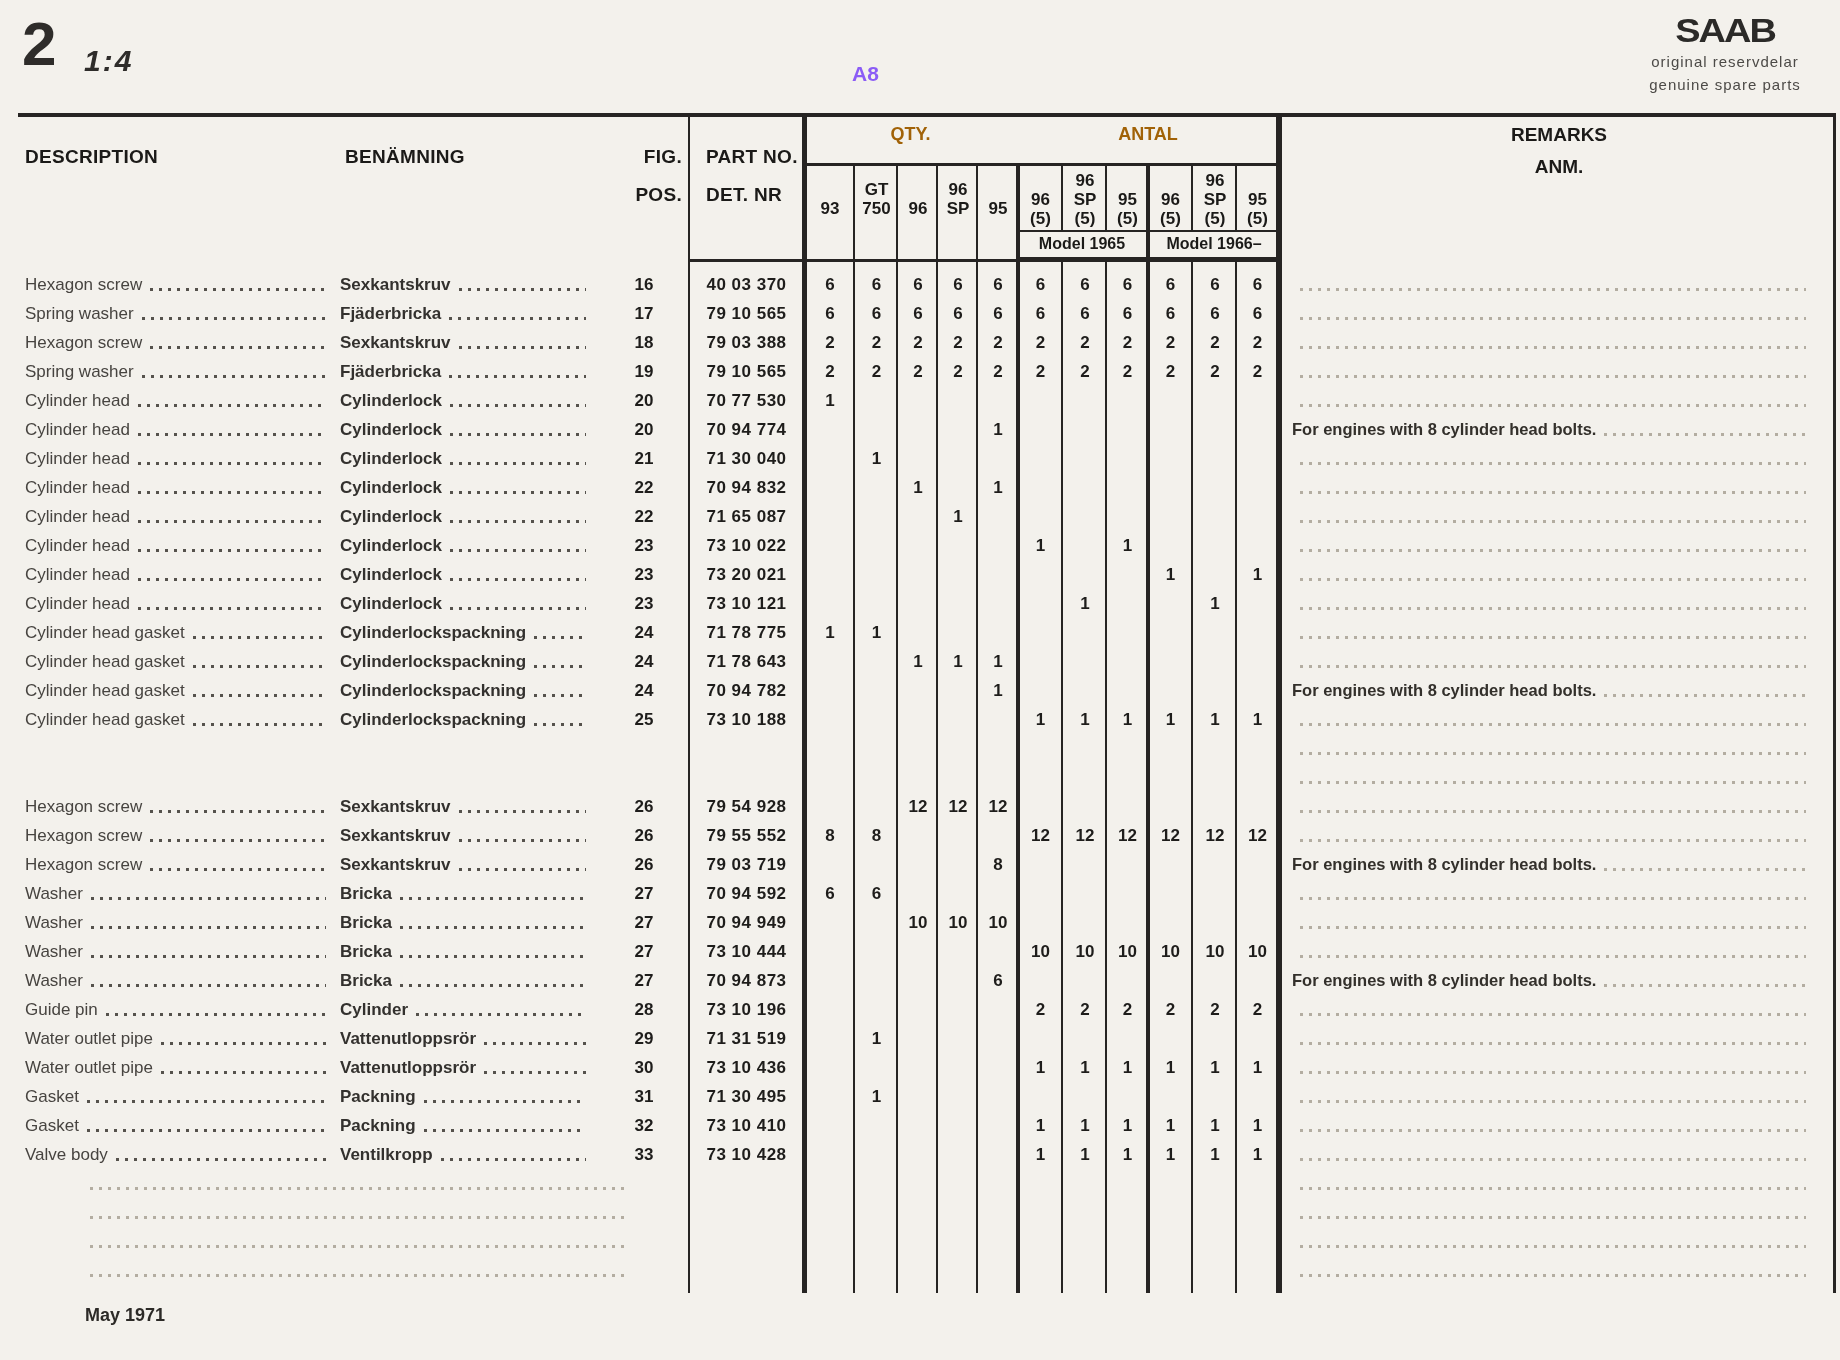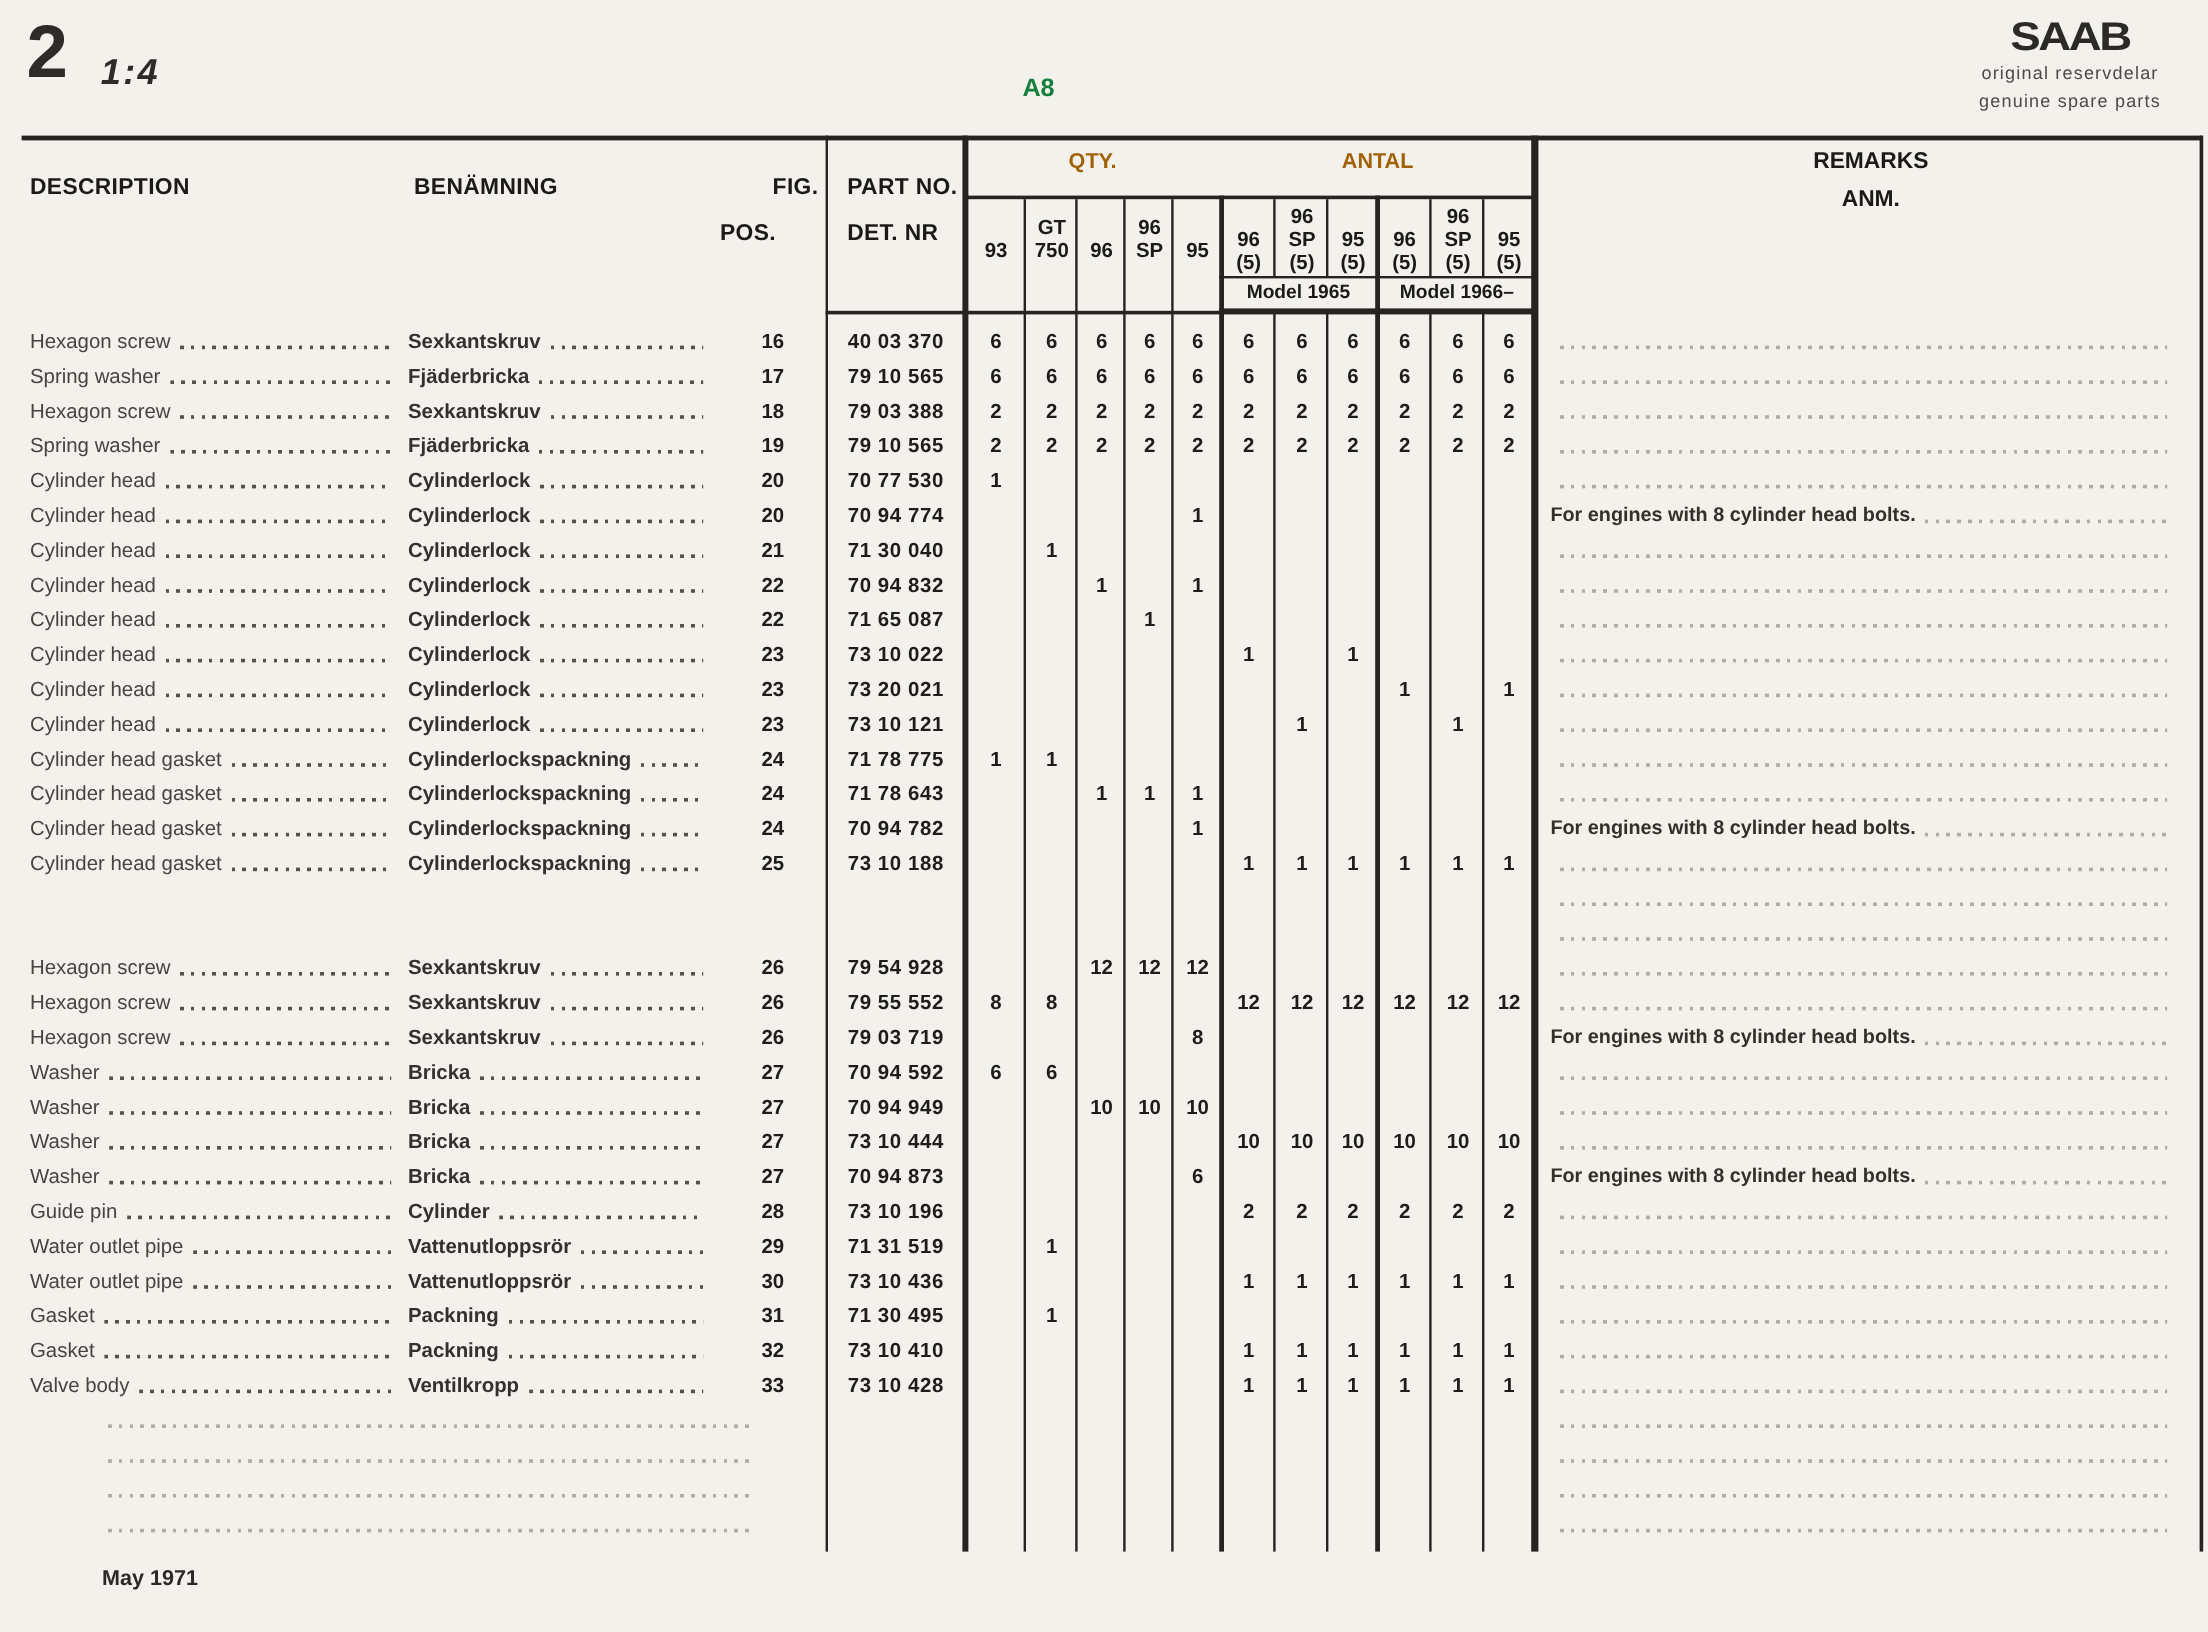--- a/index.html
+++ b/index.html
@@ -8,21 +8,21 @@
   .line{position:absolute;background:#262423;}
   .z1{z-index:1}.z2{z-index:2}.z3{z-index:3}
 
   
   .pg-num{position:absolute;left:22px;top:8px;font-size:62px;font-weight:700;color:#2e2c2a;}
   .pg-scale{position:absolute;left:84px;top:44px;font-size:30px;font-weight:700;color:#2e2c2a;letter-spacing:2px;font-style:italic;}
   .title-block{position:absolute;left:320px;top:12px;line-height:1.05;}
   .t-big{font-size:21px;font-weight:700;color:#1d1c1a;}
   .t-small{font-size:14.5px;font-weight:700;color:#1d1c1a;margin-top:2px;}
   .t-gap{margin-top:12px;}
-  .section-code{position:absolute;left:852px;top:62px;font-size:21px;font-weight:700;color:#15803d;}
+  .section-code{position:absolute;left:852px;top:62px;font-size:21px;font-weight:700;color:#8b5cf6;}
   .brand{position:absolute;left:1620px;top:12px;width:210px;text-align:center;}
   .saab-logo{font-size:38px;font-weight:900;letter-spacing:-2px;color:#2b2a28;transform:scaleY(.88);line-height:1;}
   .brand .tag{font-size:15px;color:#4c4a47;letter-spacing:1px;line-height:1.55;}
 
   
   .th{position:absolute;font-weight:700;color:#1b1a18;font-size:19px;letter-spacing:.3px;}
   .qty-head{position:absolute;top:124px;font-weight:700;font-size:18px;color:#a16207;text-align:center;}
   .remarks-head{position:absolute;left:1278px;width:562px;text-align:center;font-weight:700;font-size:19px;color:#1b1a18;}
 
   
@@ -70,21 +70,21 @@
 
   <div class="brand">
     <div class="saab-logo">SAAB</div>
     <div class="tag">original reservdelar</div>
     <div class="tag">genuine spare parts</div>
   </div>
 
   <div class="th" style="left:25px;top:146px;">DESCRIPTION</div>
   <div class="th" style="left:345px;top:146px;">BENÄMNING</div>
   <div class="th" style="left:600px;top:146px;width:82px;text-align:right;">FIG.</div>
-  <div class="th" style="left:600px;top:184px;width:82px;">POS.</div>
+  <div class="th" style="left:600px;top:184px;width:82px;text-align:right;">POS.</div>
   <div class="th" style="left:706px;top:146px;">PART NO.</div>
   <div class="th" style="left:706px;top:184px;">DET. NR</div>
   <div class="qty-head" style="left:805px;width:211px;">QTY.</div>
   <div class="qty-head" style="left:1018px;width:260px;">ANTAL</div>
   <div class="remarks-head" style="top:124px;">REMARKS</div>
   <div class="remarks-head" style="top:156px;">ANM.</div>
 
   <div id="qty-col-headers">
       <div class="colhead low" style="width: 50px;">
         <div>93</div>

